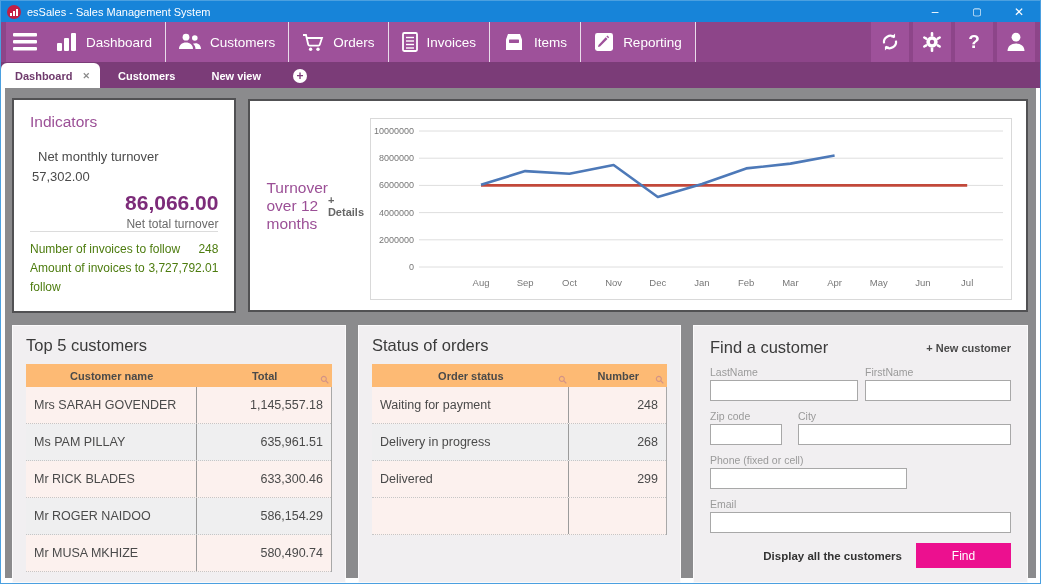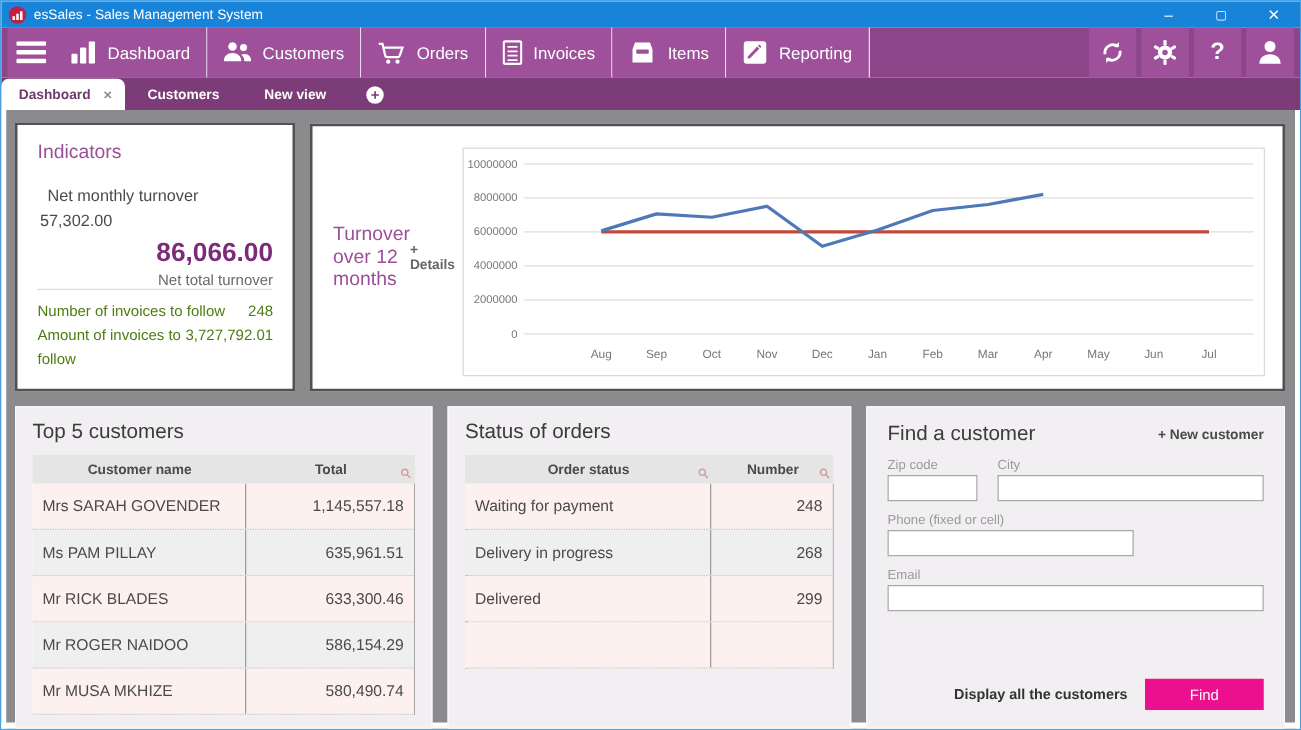--- a/index.html
+++ b/index.html
@@ -61,21 +61,21 @@
   .ind-rows { padding:8px 0 4px 0; }
   .ind-row { display:flex; justify-content:space-between; font-size:12px; color:#4d7c0f; line-height:19px; }
   
   .chart-panel { flex:1; padding:10px 14px 10px 16px; display:flex; flex-direction:row; }
   .chart-head { display:flex; align-items:center; }
   .details-link { margin-left:auto; font-size:11px; color:#666; font-weight:bold; cursor:pointer; padding-right:6px;}
   .chart-box { border:1px solid #d9d9d9; background:#fff; margin-top:7px; flex:1; }
   
   .table-panel { padding:10px 13px; display:flex; flex-direction:column; }
   .grid-table { margin-top:9px; background:#fff; position:relative; }
-  .g-header { display:flex; background:#e5e5e5; height:23px; align-items:center; font-size:11px; font-weight:bold; color:#4a4a4a; }
+  .g-header { display:flex; background:#fdba74; height:23px; align-items:center; font-size:11px; font-weight:bold; color:#4a4a4a; }
   .g-hcell { text-align:center; position:relative; }
   .g-hcell .mag { position:absolute; right:3px; top:4px; opacity:.8; }
   .g-row { display:flex; height:37px; align-items:center; font-size:12.5px; color:#4a4a4a; border-bottom:1px dotted #c6c6c6; }
   .g-row.pink { background:#fcf1ee; } .g-row.grey { background:#efeff0; }
   .g-cell { padding:0 8px; white-space:nowrap; overflow:hidden; }
   .g-cell.num { text-align:right; }
   .g-body-wrap { border-right:1px solid #a8a8a8; }
   .col-div { border-left:1px solid #9b9b9b; height:100%; display:flex; align-items:center; }
   .top5 { width:334px; } .status { width:323px; }
   
@@ -404,20 +404,30 @@
           </div>
       </div>
 
       <div class="panel-light find">
         <div class="find-head">
           <div class="grey-title">Find a customer</div>
           <span class="new-cust">+ New customer</span>
         </div>
         <div id="find-form">
             <div class="f-row">
+              <div class="f-field" style="width: 148px;">
+                <label>LastName</label>
+                <input style="">
+              </div>
+              <div class="f-field" style="width: 146px; margin-left: auto;">
+                <label>FirstName</label>
+                <input style="">
+              </div>
+            </div>
+            <div class="f-row">
               <div class="f-field" style="width: 72px;">
                 <label>Zip code</label>
                 <input style="">
               </div>
               <div class="f-field" style="flex: 1 1 0%; margin-left: 16px;">
                 <label>City</label>
                 <input style="">
               </div>
             </div>
             <div class="f-row">

